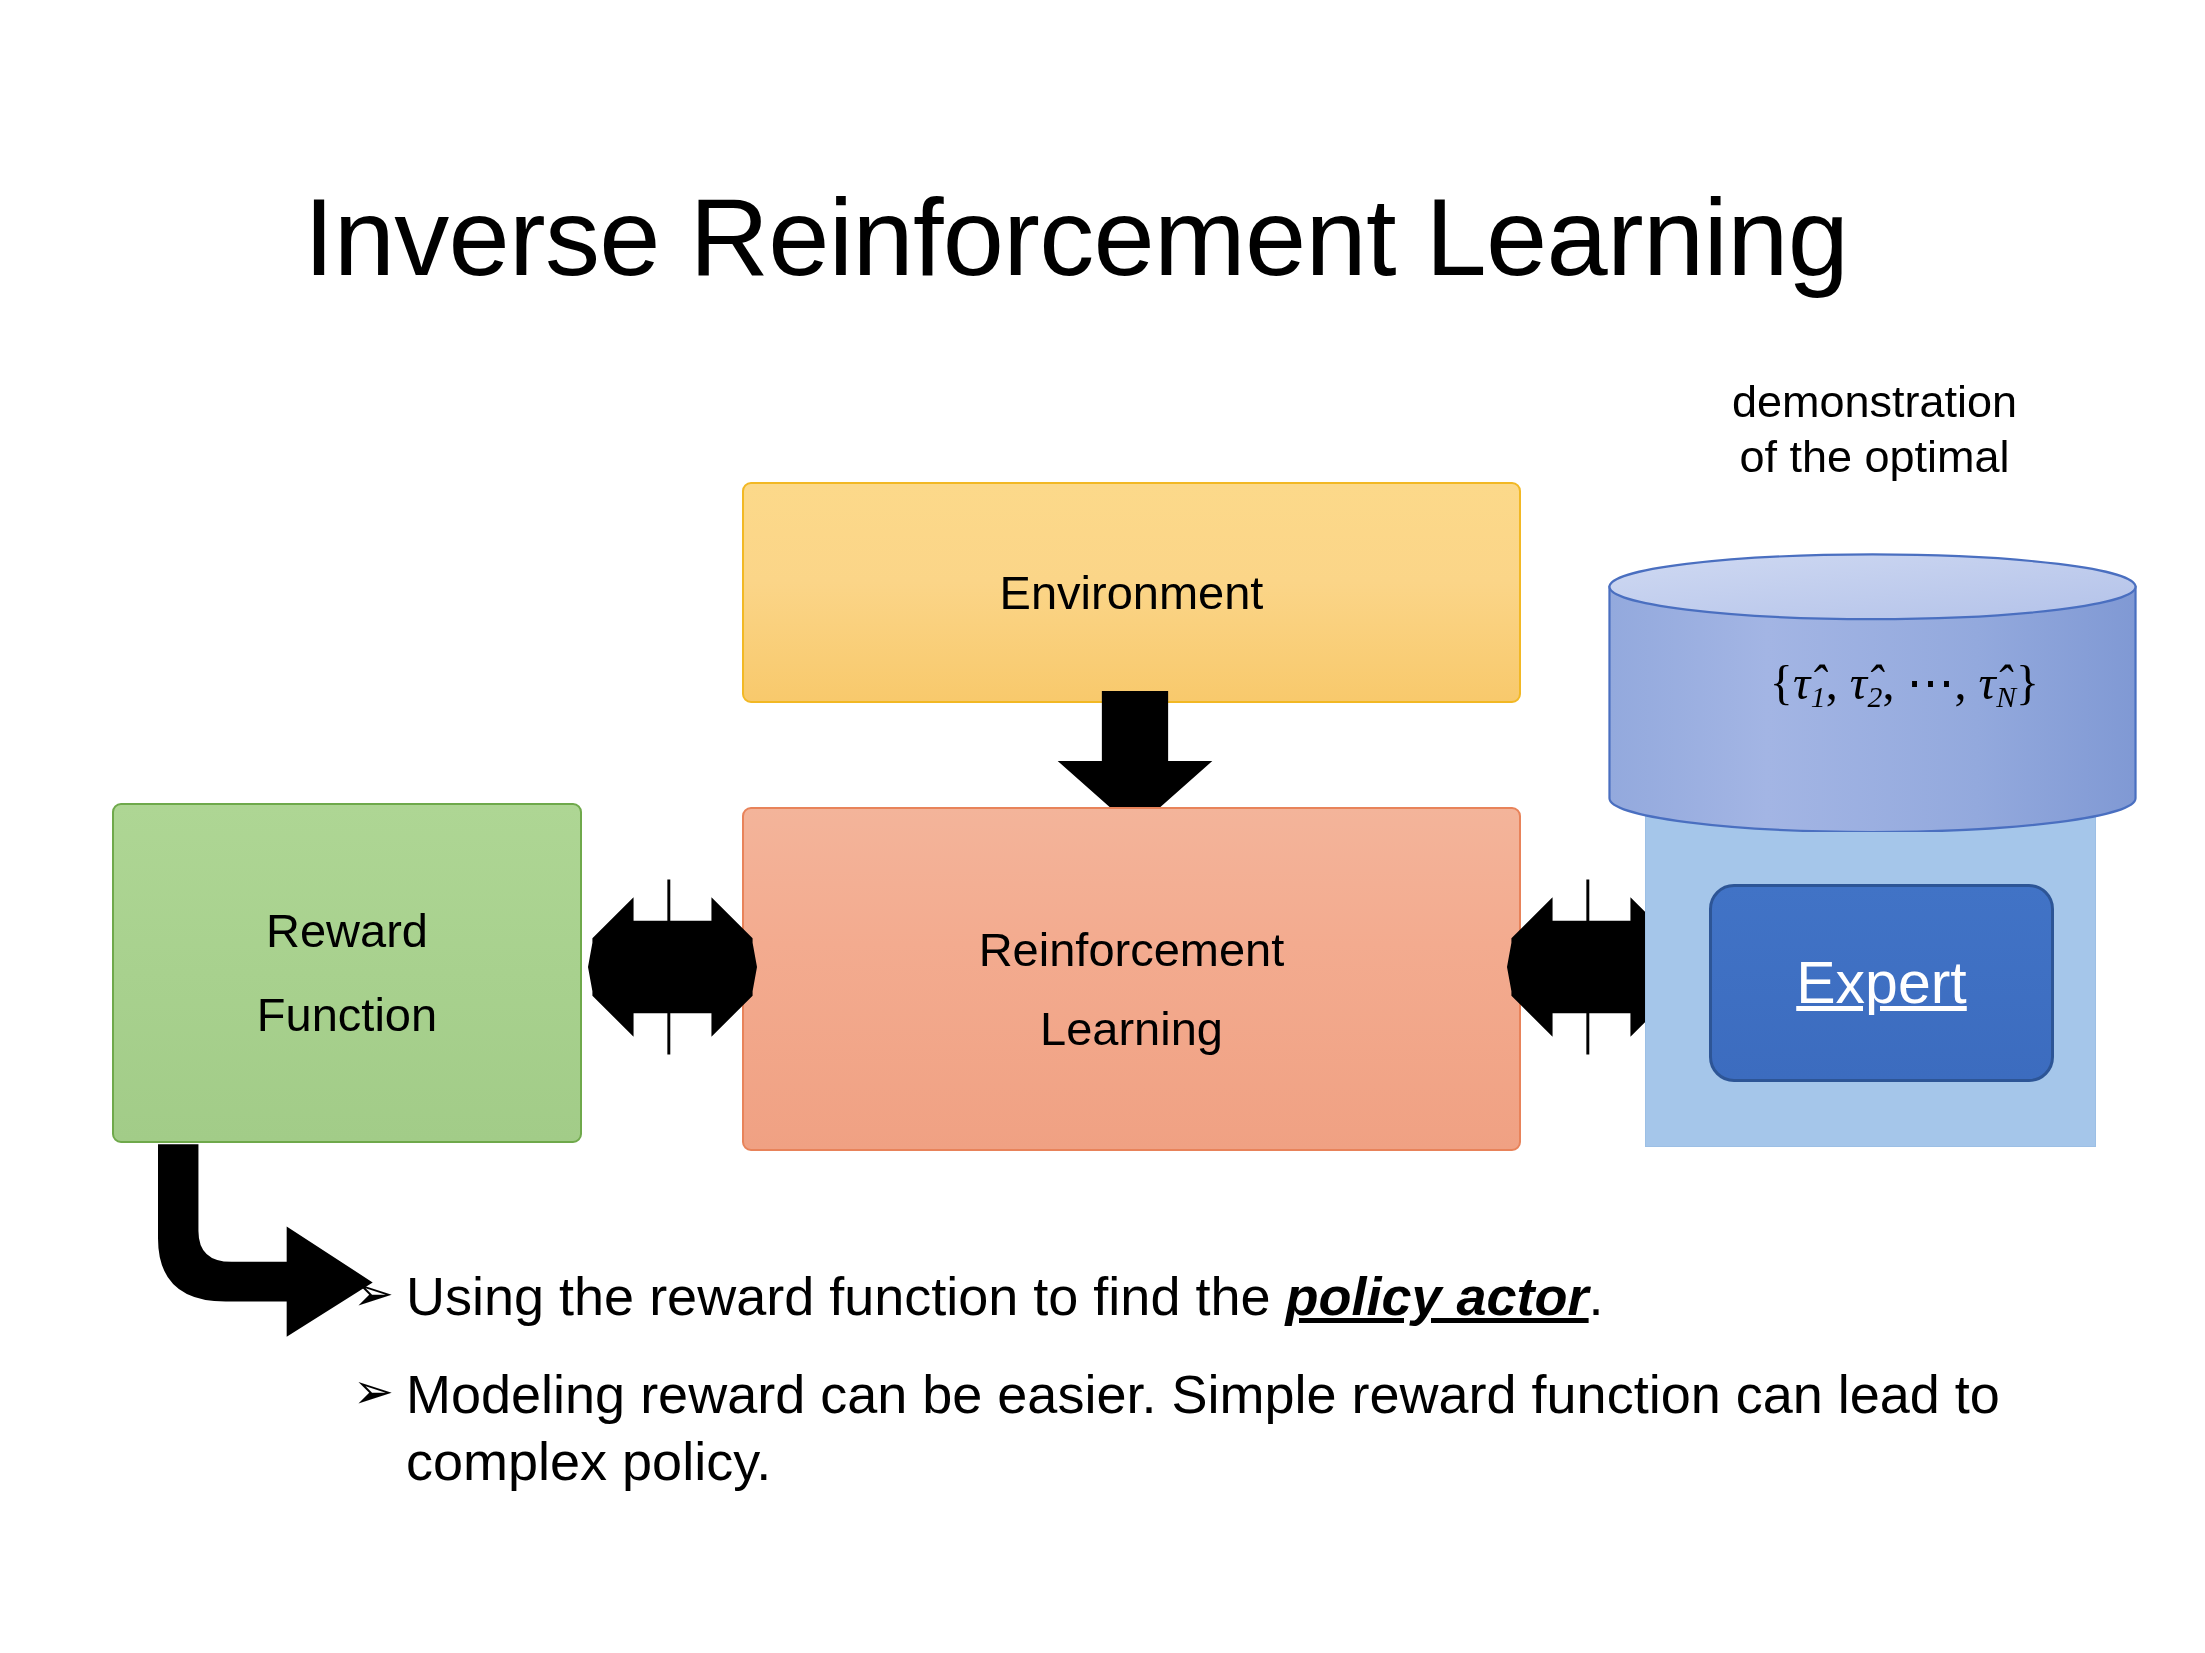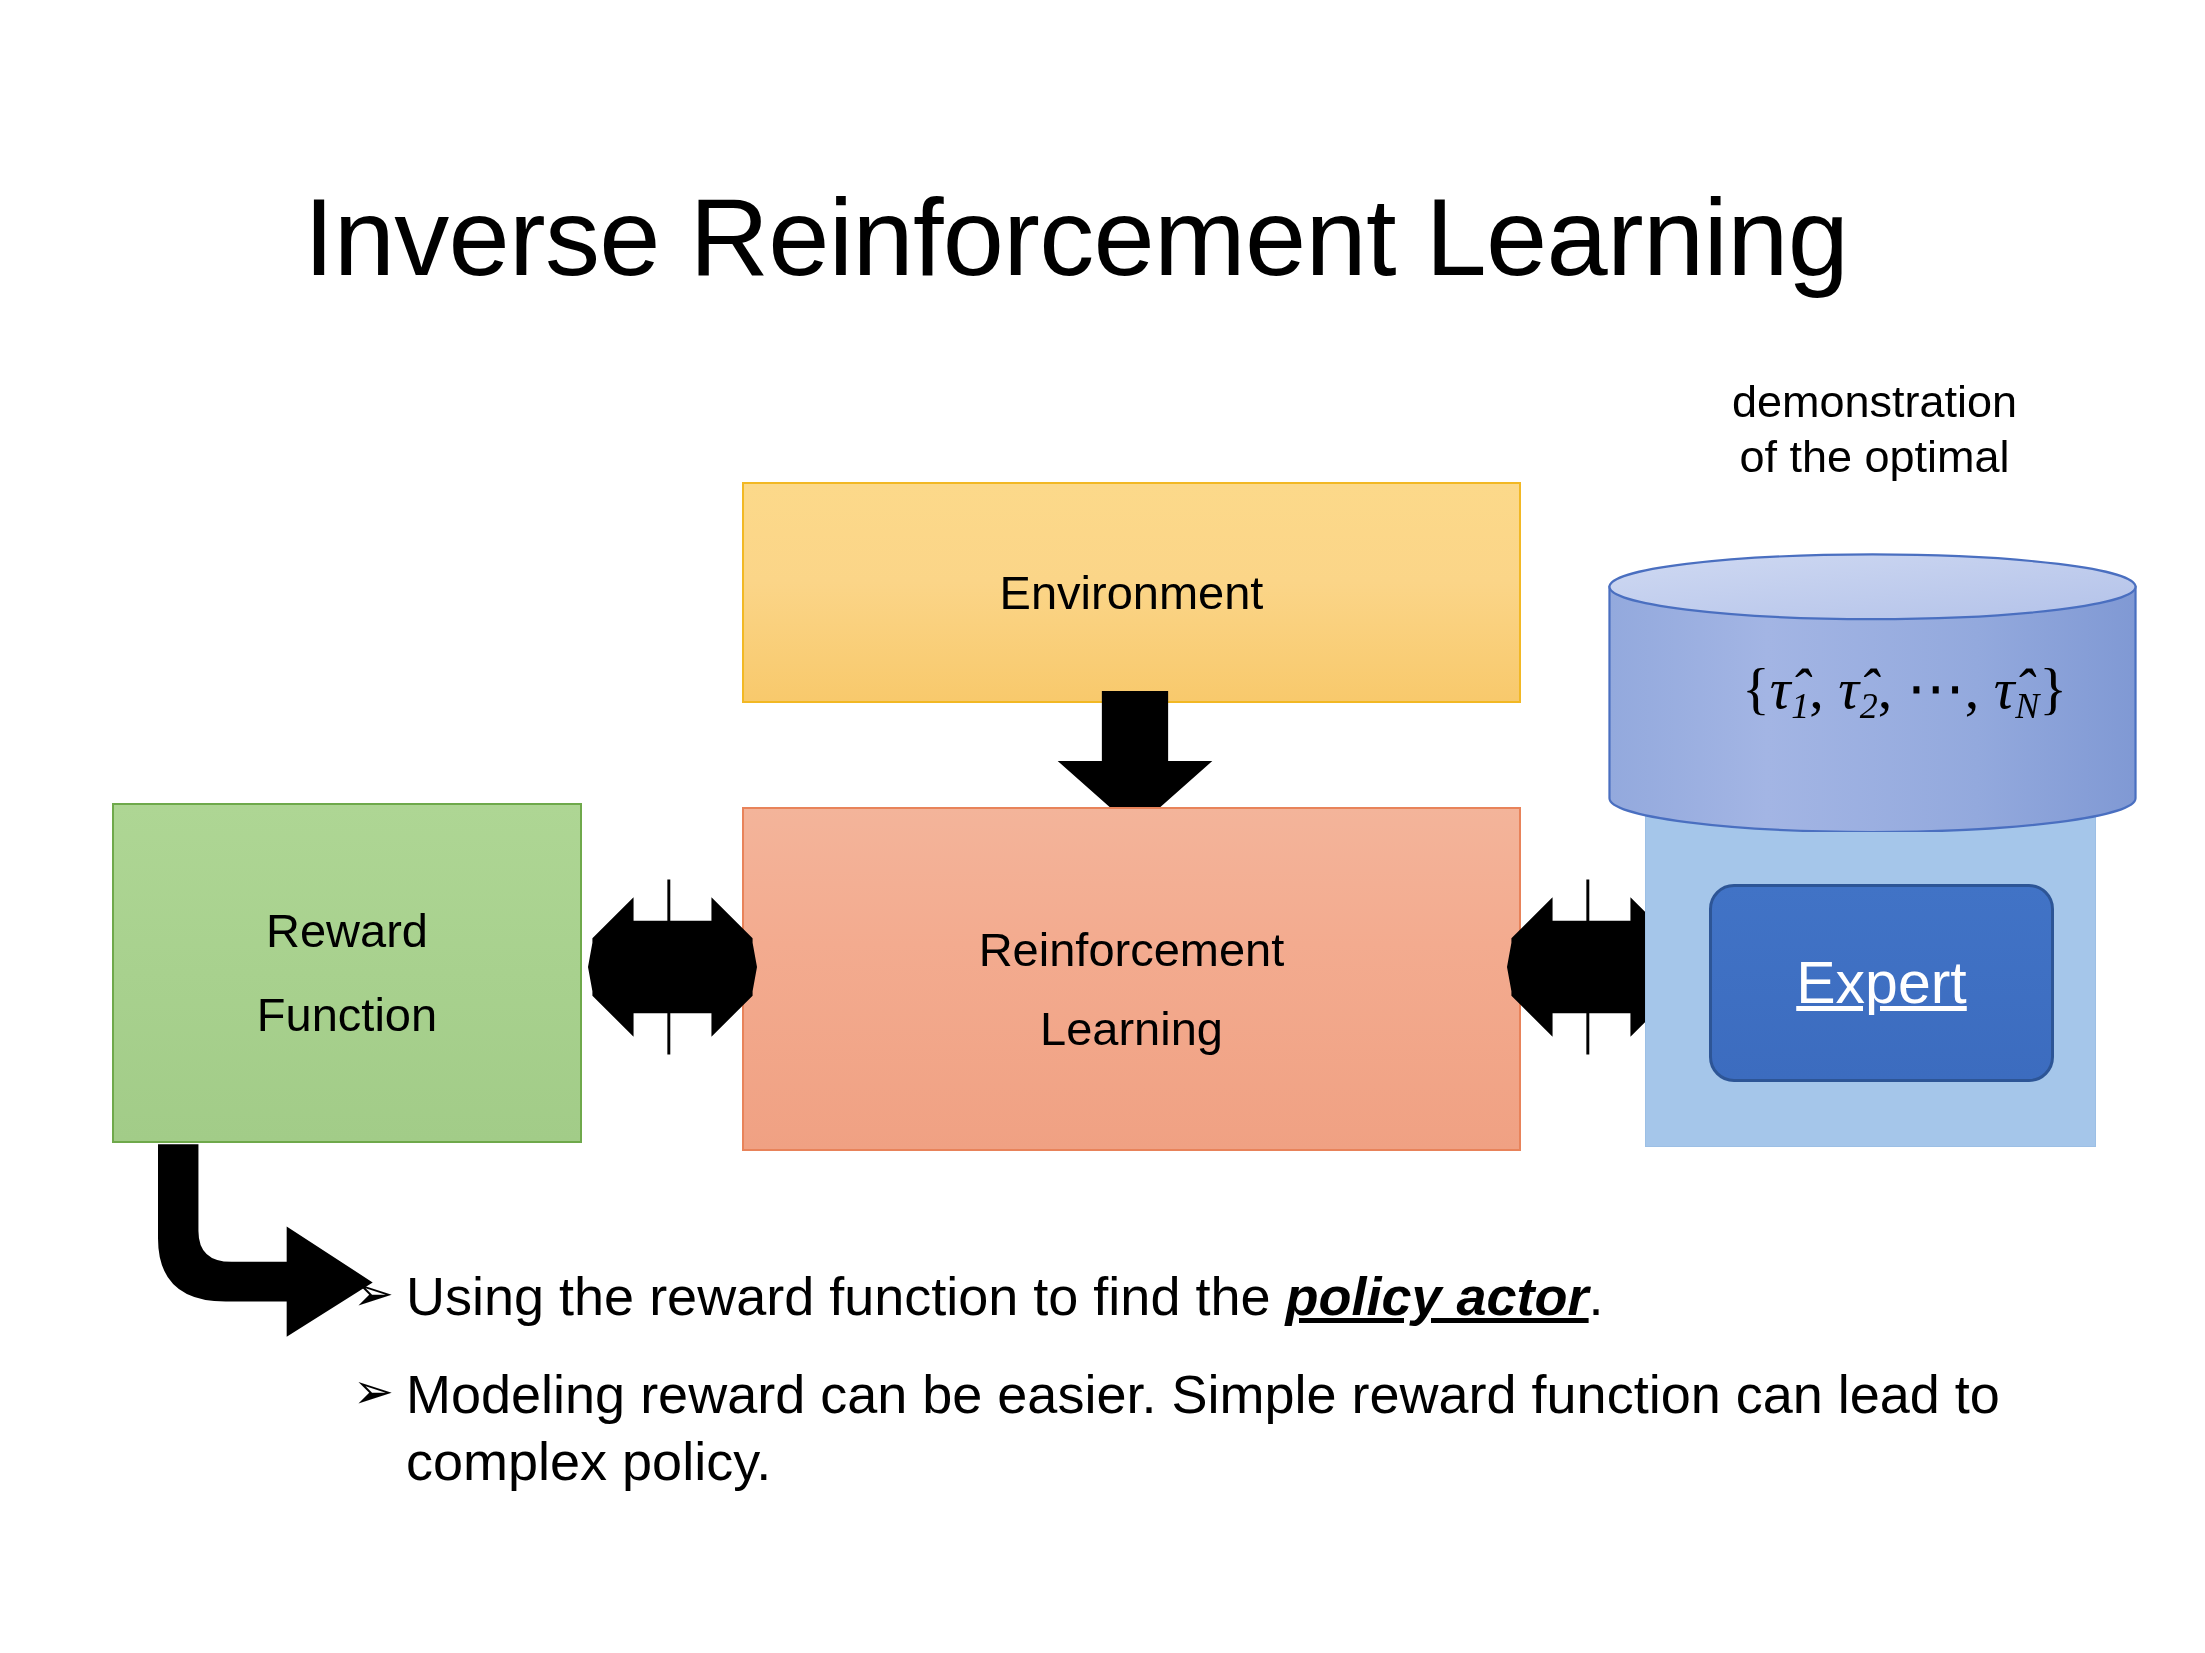--- a/index.html
+++ b/index.html
@@ -39,20 +39,21 @@
   .box {
     position: absolute;
     box-sizing: border-box;
     display: flex;
     align-items: center;
     justify-content: center;
     text-align: center;
     color: #000000;
     font-size: 47px;
     line-height: 1.35;
+    border-radius: 9px;
   }
 
   #env-box {
     left: 742px;
     top: 482px;
     width: 779px;
     height: 221px;
     background: linear-gradient(180deg, #fcd98a 0%, #fbd588 45%, #f8c96c 100%);
     border: 2.2px solid #f2b824;
   }
@@ -116,21 +117,21 @@
   #cylinder svg { display: block; width: 100%; height: 100%; }
 
   #tau-formula {
     position: absolute;
     left: 1608px;
     top: 654px;
     width: 593px;
     text-align: center;
     font-family: "Liberation Serif", "DejaVu Serif", serif;
     font-style: italic;
-    font-size: 58px;
+    font-size: 48px;
     color: #000000;
     white-space: nowrap;
   }
   #tau-formula .sub {
     font-size: 0.62em;
     font-style: italic;
     vertical-align: -0.28em;
     margin-left: 0.7px;
   }
   #tau-formula .up { font-style: normal; }

